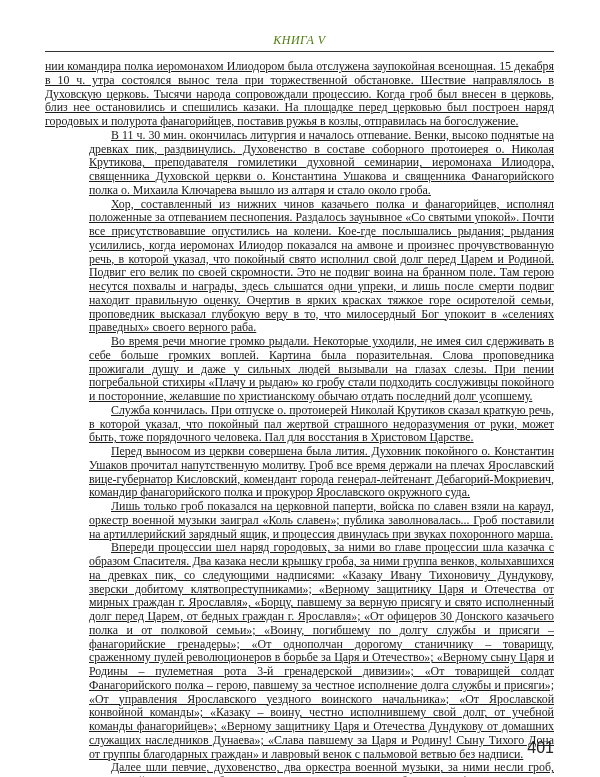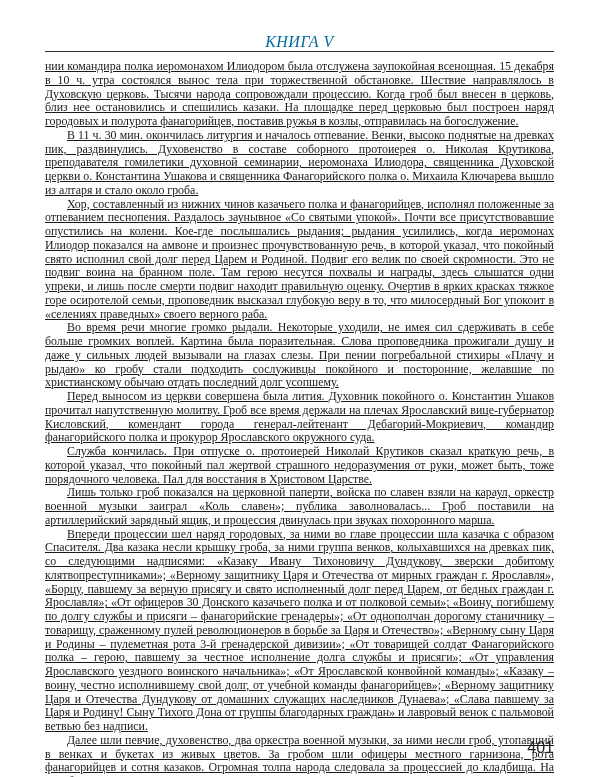--- a/index.html
+++ b/index.html
@@ -1,48 +1,48 @@
 <!DOCTYPE html>
 <html><head>
 <meta charset="utf-8">
 <style>
   html, body { margin:0; padding:0; background:#ffffff; }
   body { width:600px; height:777px; position:relative; overflow:hidden; }
   .page { position:absolute; left:0; top:0; width:600px; height:777px; background:#fff; }
   .running-head {
     position:absolute; left:45px; width:509px; top:33px;
     text-align:center; font-family:"Liberation Serif", serif; font-style:italic;
-    font-size:16px; color:#0369a1; letter-spacing:0.5px;
+    font-size:12px; color:#4d7c0f; letter-spacing:0.5px;
   }
   .rule { position:absolute; left:45px; width:509px; top:51px; height:0; border-top:1.2px solid #333; }
   .body-text {
     position:absolute; left:45px; width:509px; top:60px;
     font-family:"Liberation Serif", serif; font-size:11.9px; line-height:13.75px;
     color:#1a1a1a; text-align:justify; hyphens:manual;
   }
   .body-text p { margin:0; text-indent:0;text-decoration:underline; }
-  .body-text p.indent { text-indent:22px; }
+  .body-text p.indent { text-indent:22px;margin-left:44px; }
   .page-number {
     position:absolute; left:520px; width:34px; top:739px; text-align:right;
     font-family:"Liberation Sans", sans-serif; font-size:16px; color:#222;
   }
 </style>
 </head>
 <body>
 
 <div class="page">
   <div class="running-head">КНИГА V</div>
   <div class="rule"></div>
 
   <div class="body-text">
     <p>нии командира полка иеромонахом Илиодором была отслужена заупокойная всенощная. 15 декабря в 10 ч. утра состоялся вынос тела при торжественной обстановке. Шествие направлялось в Духовскую церковь. Тысячи народа сопровождали процессию. Когда гроб был внесен в церковь, близ нее остановились и спешились казаки. На площадке перед церковью был построен наряд городовых и полурота фанагорийцев, поставив ружья в козлы, отправилась на богослужение.</p>
     <p class="indent">В 11 ч. 30 мин. окончилась литургия и началось отпевание. Венки, высоко поднятые на древках пик, раздвинулись. Духовенство в составе соборного протоиерея о. Николая Крутикова, преподавателя гомилетики духовной семинарии, иеромонаха Илиодора, священника Духовской церкви о. Константина Ушакова и священника Фанагорийского полка о. Михаила Ключарева вышло из алтаря и стало около гроба.</p>
     <p class="indent">Хор, составленный из нижних чинов казачьего полка и фанагорийцев, исполнял положенные за отпеванием песнопения. Раздалось заунывное «Со святыми упокой». Почти все присутствовавшие опустились на колени. Кое-где послышались рыдания; рыдания усилились, когда иеромонах Илиодор показался на амвоне и произнес прочувствованную речь, в которой указал, что покойный свято исполнил свой долг перед Царем и Родиной. Подвиг его велик по своей скромности. Это не подвиг воина на бранном поле. Там герою несутся похвалы и награды, здесь слышатся одни упреки, и лишь после смерти подвиг находит правильную оценку. Очертив в ярких красках тяжкое горе осиротелой семьи, проповедник высказал глубокую веру в то, что милосердный Бог упокоит в «селениях праведных» своего верного раба.</p>
     <p class="indent">Во время речи многие громко рыдали. Некоторые уходили, не имея сил сдерживать в себе больше громких воплей. Картина была поразительная. Слова проповедника прожигали душу и даже у сильных людей вызывали на глазах слезы. При пении погребальной стихиры «Плачу и рыдаю» ко гробу стали подходить сослуживцы покойного и посторонние, желавшие по христианскому обычаю отдать последний долг усопшему.</p>
+    <p class="indent">Служба кончилась. При отпуске о. протоиерей Николай Крутиков сказал краткую речь, в которой указал, что покойный пал жертвой страшного недоразумения от руки, может быть, тоже порядочного человека. Пал для восстания в Христовом Царстве.</p>
     <p class="indent">Перед выносом из церкви совершена была лития. Духовник покойного о. Константин Ушаков прочитал напутственную молитву. Гроб все время держали на плечах Ярославский вице-губернатор Кисловский, комендант города генерал-лейтенант Дебагорий-Мокриевич, командир фанагорийского полка и прокурор Ярославского окружного суда.</p>
-    <p class="indent">Служба кончилась. При отпуске о. протоиерей Николай Крутиков сказал краткую речь, в которой указал, что покойный пал жертвой страшного недоразумения от руки, может быть, тоже порядочного человека. Пал для восстания в Христовом Царстве.</p>
     <p class="indent">Лишь только гроб показался на церковной паперти, войска по славен взяли на караул, оркестр военной музыки заиграл «Коль славен»; публика заволновалась... Гроб поставили на артиллерийский зарядный ящик, и процессия двинулась при звуках похоронного марша.</p>
     <p class="indent">Впереди процессии шел наряд городовых, за ними во главе процессии шла казачка с образом Спасителя. Два казака несли крышку гроба, за ними группа венков, колыхавшихся на древках пик, со следующими надписями: «Казаку Ивану Тихоновичу Дундукову, зверски добитому клятвопреступниками»; «Верному защитнику Царя и Отечества от мирных граждан г. Ярославля», «Борцу, павшему за верную присягу и свято исполненный долг перед Царем, от бедных граждан г. Ярославля»; «От офицеров 30 Донского казачьего полка и от полковой семьи»; «Воину, погибшему по долгу службы и присяги – фанагорийские гренадеры»; «От однополчан дорогому станичнику – товарищу, сраженному пулей революционеров в борьбе за Царя и Отечество»; «Верному сыну Царя и Родины – пулеметная рота 3-й гренадерской дивизии»; «От товарищей солдат Фанагорийского полка – герою, павшему за честное исполнение долга службы и присяги»; «От управления Ярославского уездного воинского начальника»; «От Ярославской конвойной команды»; «Казаку – воину, честно исполнившему свой долг, от учебной команды фанагорийцев»; «Верному защитнику Царя и Отечества Дундукову от домашних служащих наследников Дунаева»; «Слава павшему за Царя и Родину! Сыну Тихого Дона от группы благодарных граждан» и лавровый венок с пальмовой ветвью без надписи.</p>
     <p class="indent">Далее шли певчие, духовенство, два оркестра военной музыки, за ними несли гроб, утопавший в венках и букетах из живых цветов. За гробом шли офицеры местного гарнизона, рота фанагорийцев и сотня казаков. Огромная толпа народа следовала за процессией до кладбища. На кладбище совершена лития,</p>
   </div>
 
   <div class="page-number">401</div>
 </div>
 
 </body></html>

